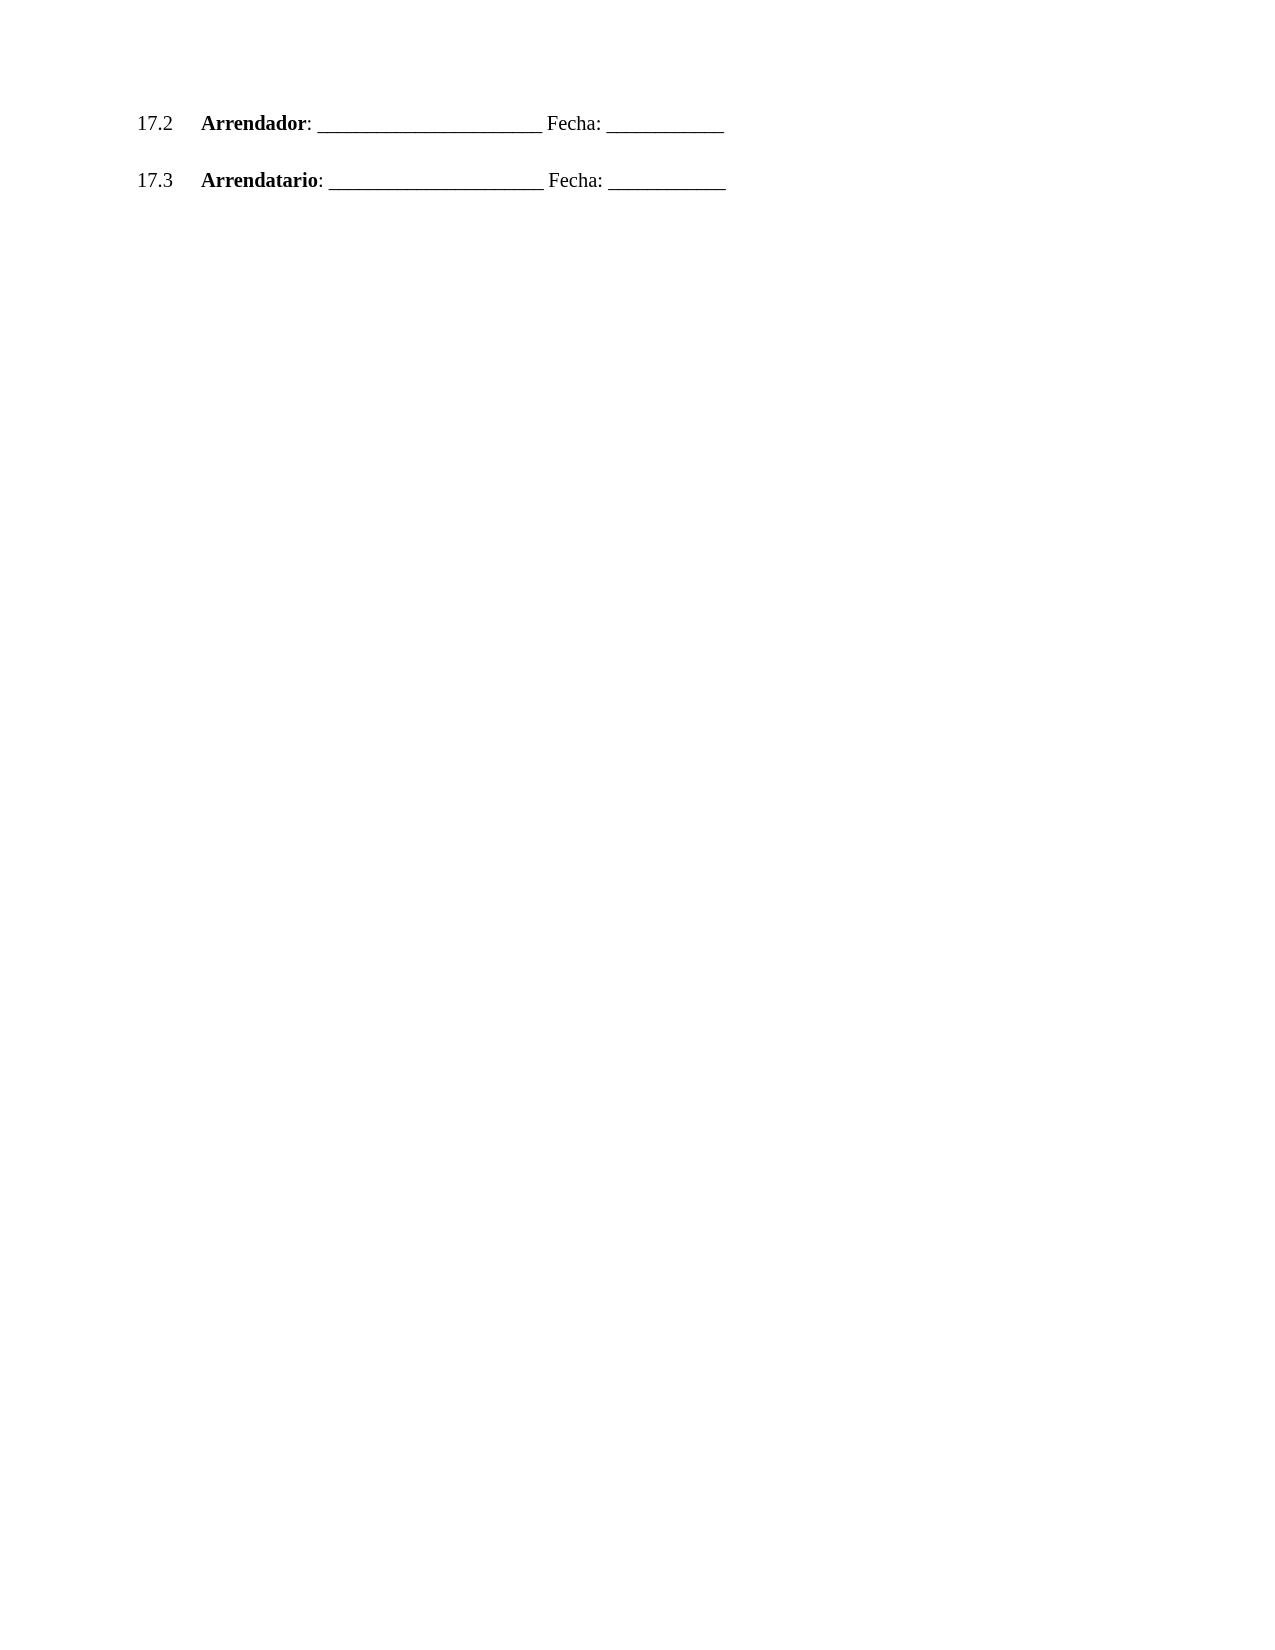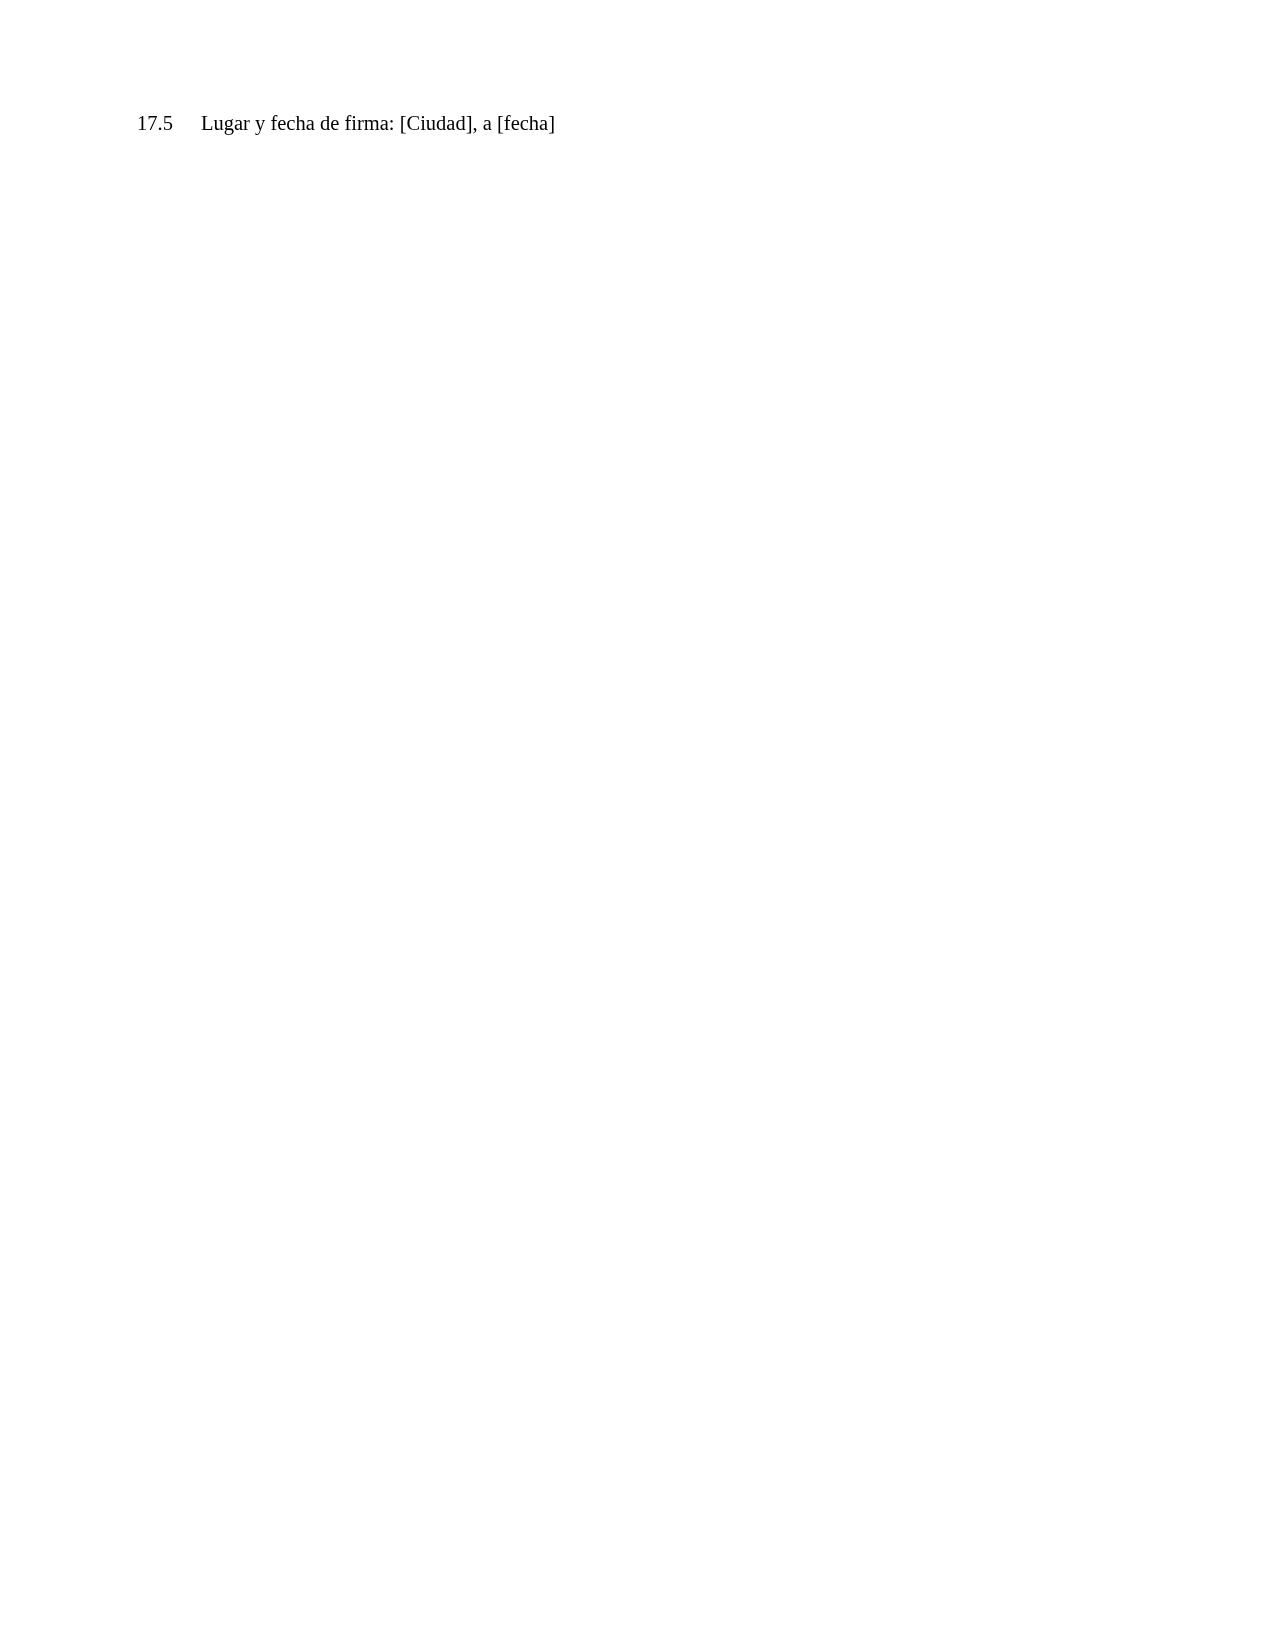--- a/index.html
+++ b/index.html
@@ -50,22 +50,26 @@
   .blank {
     letter-spacing: -0.5px;
   }
 </style>
 </head>
 <body>
 
 <div class="page">
   <div class="content">
 
+    <div class="clause">
+      <span class="clause-number">17.2</span>
+      <span class="clause-body"><span class="bold">Arrendador</span><span>: </span><span class="blank">_______________________</span><span> Fecha: </span><span class="blank">____________</span></span>
+    </div>
+
+    <div class="clause">
+      <span class="clause-number">17.3</span>
+      <span class="clause-body"><span class="bold">Arrendatario</span><span>: </span><span class="blank">______________________</span><span> Fecha: </span><span class="blank">____________</span></span>
+    </div>
 
 
-
-    <div class="clause">
-      <span class="clause-number">17.5</span>
-      <span class="clause-body">Lugar y fecha de firma: [Ciudad], a [fecha]</span>
-    </div>
 
   </div>
 </div>
 
 </body></html>

